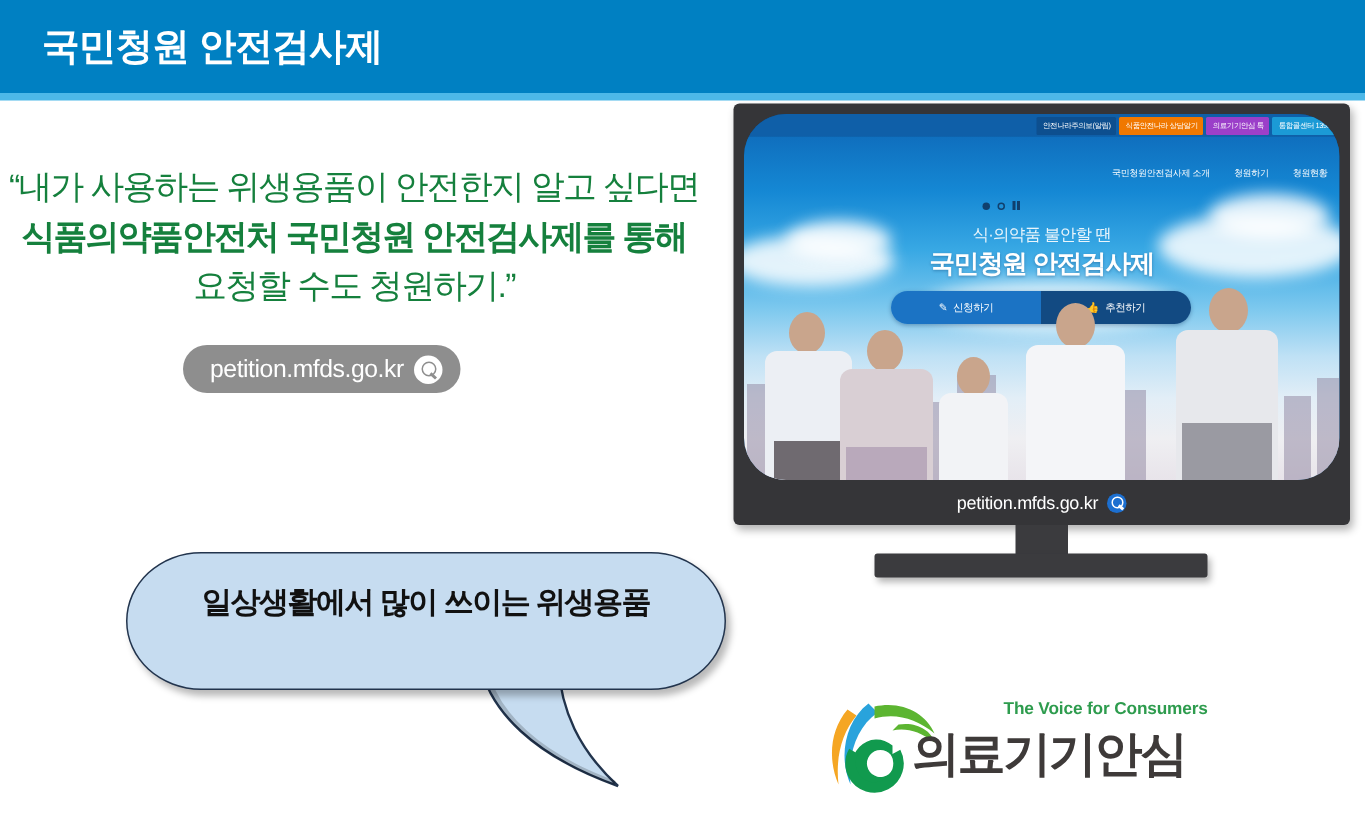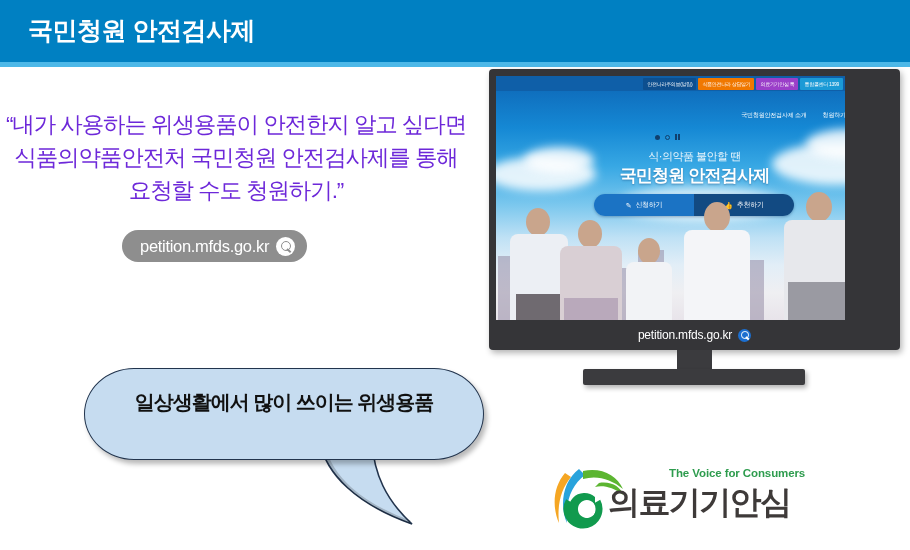--- a/index.html
+++ b/index.html
@@ -25,24 +25,24 @@
     color:#ffffff; font-size:25px; font-weight:bold;
     letter-spacing:-0.5px; white-space:nowrap;
   }
 
   
   #quote-block{
     position:absolute; left:0; top:108px; width:472px;
     text-align:center;
   }
   .quote-line{
-    font-size:22.5px; color:#6d28d9; line-height:33px;
+    font-size:22.5px; color:#15803d; line-height:33px;
     letter-spacing:-1.1px; white-space:nowrap;
   }
-  .quote-line.bold{ font-weight:normal; }
+  .quote-line.bold{ font-weight:bold; }
 
   
   #url-pill{
     position:absolute; left:122px; top:230px;
     height:32px; padding:0 12px 0 18px;
     background:#8e8e8e; border-radius:16px;
     display:flex; align-items:center; gap:7px;
   }
   #url-pill-text{
     color:#ffffff; font-size:16.5px; letter-spacing:-0.3px;
@@ -67,23 +67,24 @@
   #tv-wrap{ position:absolute; left:489px; top:69px; }
   #tv-frame{
     width:411px; height:281px;
     background:#353538;
     border-radius:4px;
     box-shadow:2px 3px 6px rgba(0,0,0,.30);
     padding:7px 7px 0 7px;
     position:relative;
   }
   #tv-screen{
-    width:349px; height:244px;
+    width:397px; height:244px;
     overflow:hidden; position:relative;
     background:#0a4f8f;
+    border-radius:28px;
   }
   #tv-footer{
     position:absolute; left:0; bottom:0; width:411px; height:30px;
     display:flex; align-items:center; justify-content:center; gap:6px;
   }
   #tv-footer-text{
     color:#ffffff; font-size:12px; letter-spacing:-0.2px;
   }
   .mag-blue{
     width:13px;height:13px;border-radius:50%;

